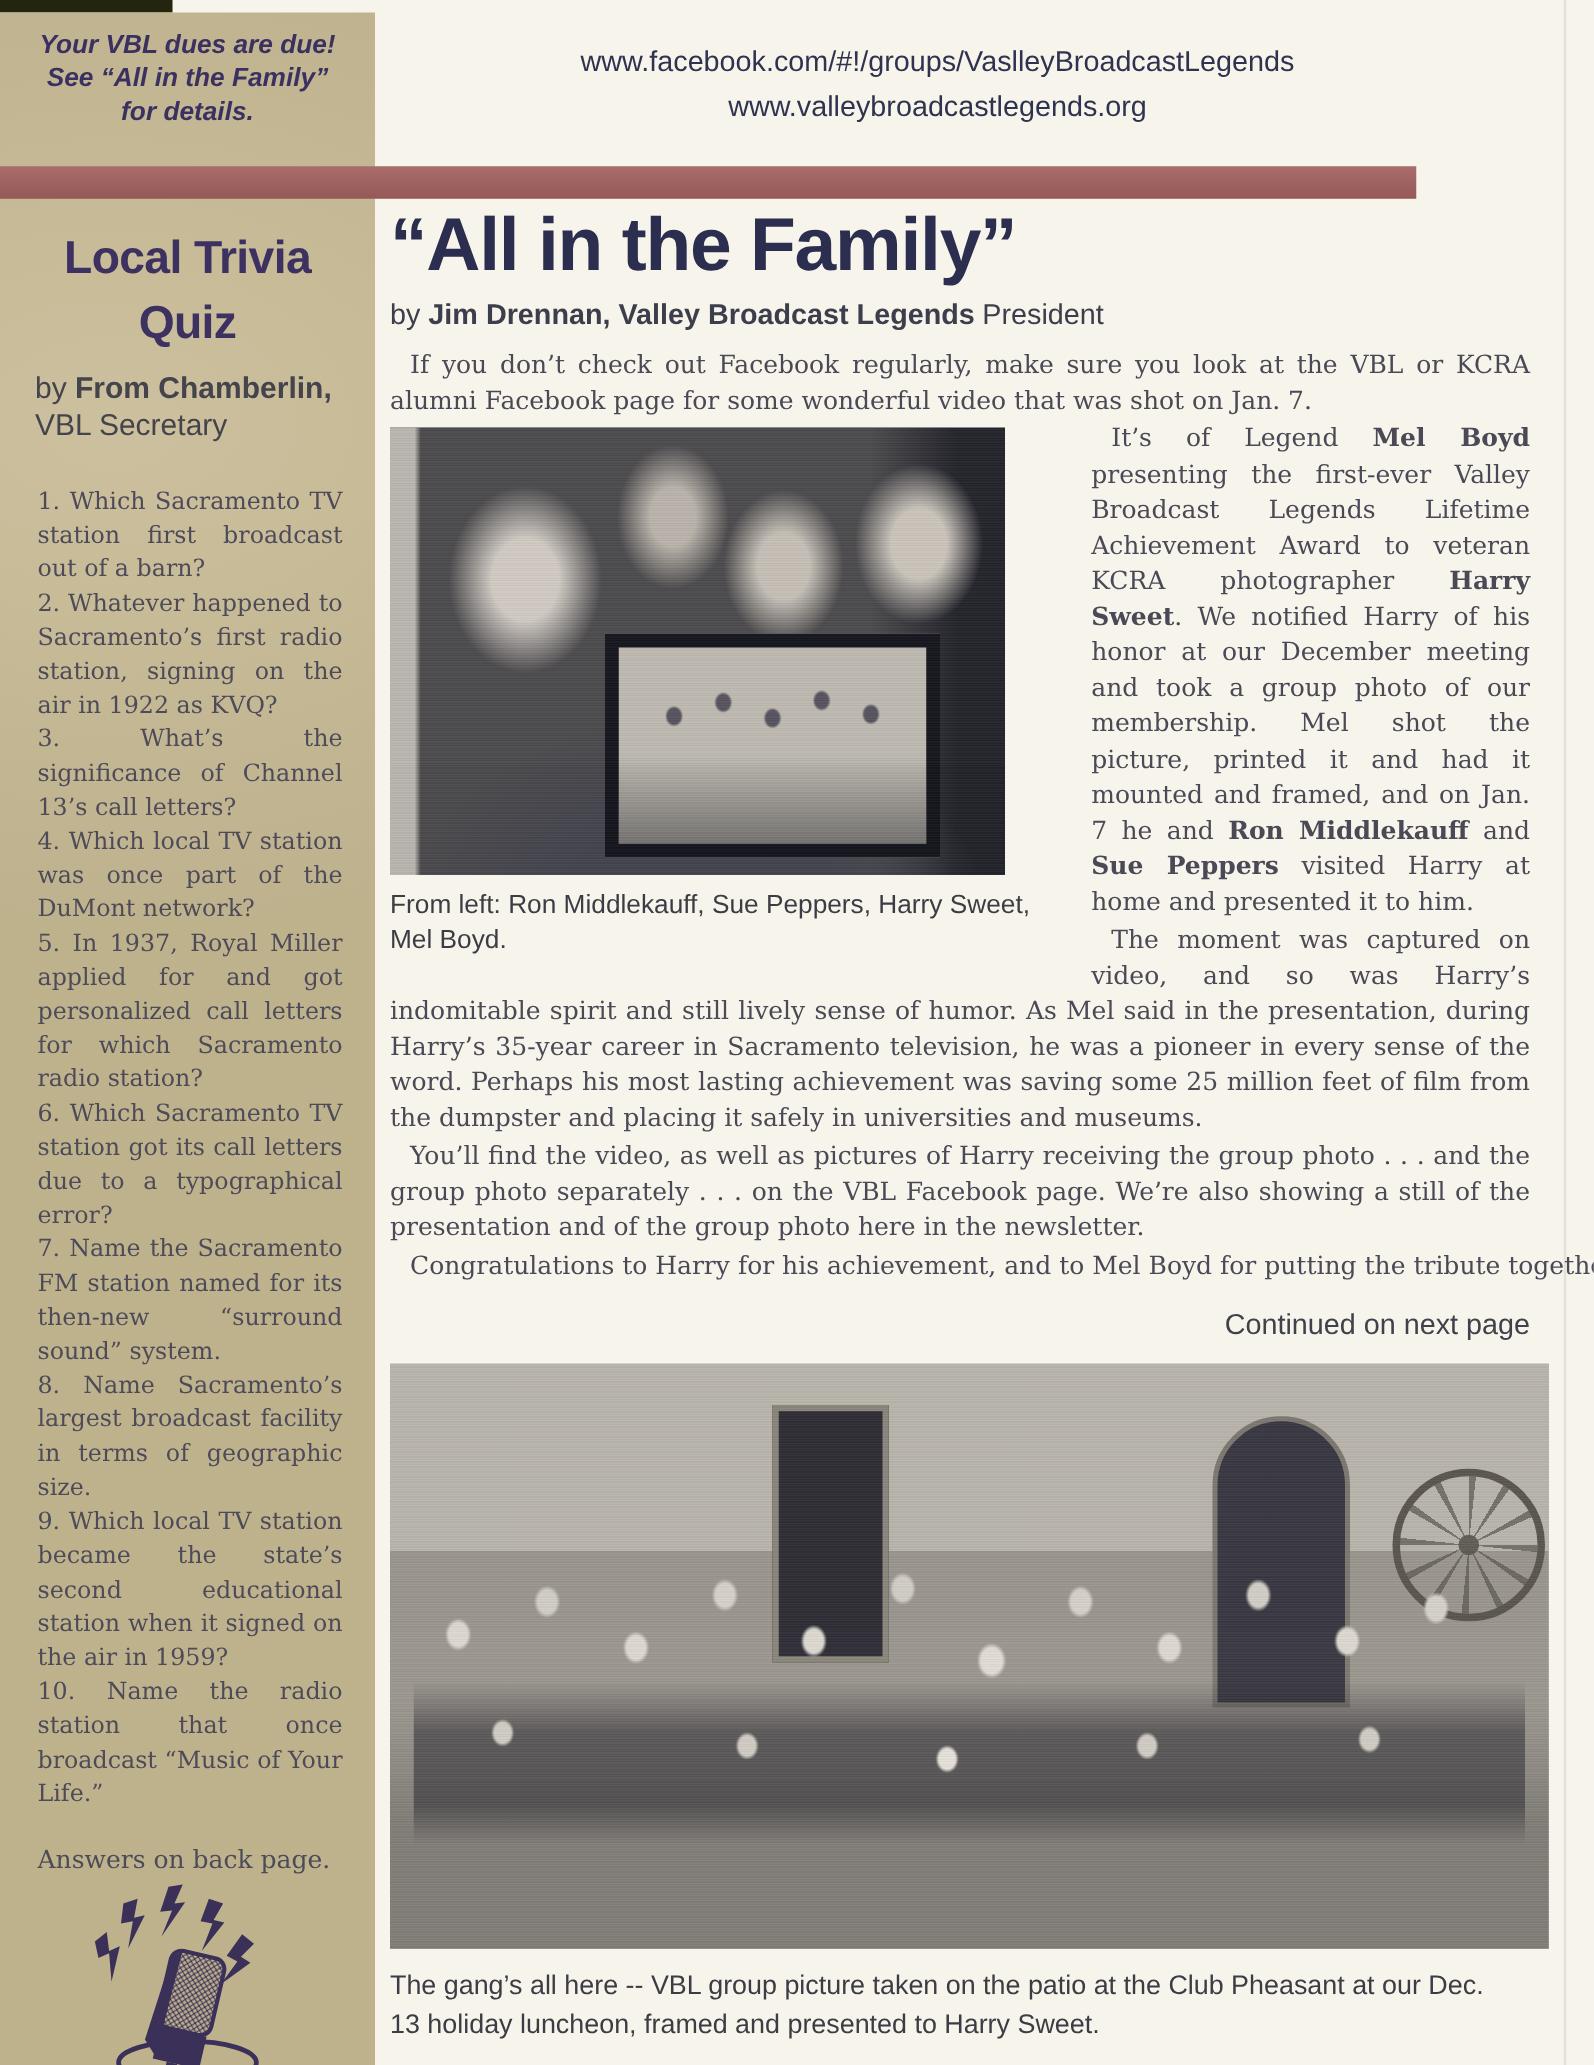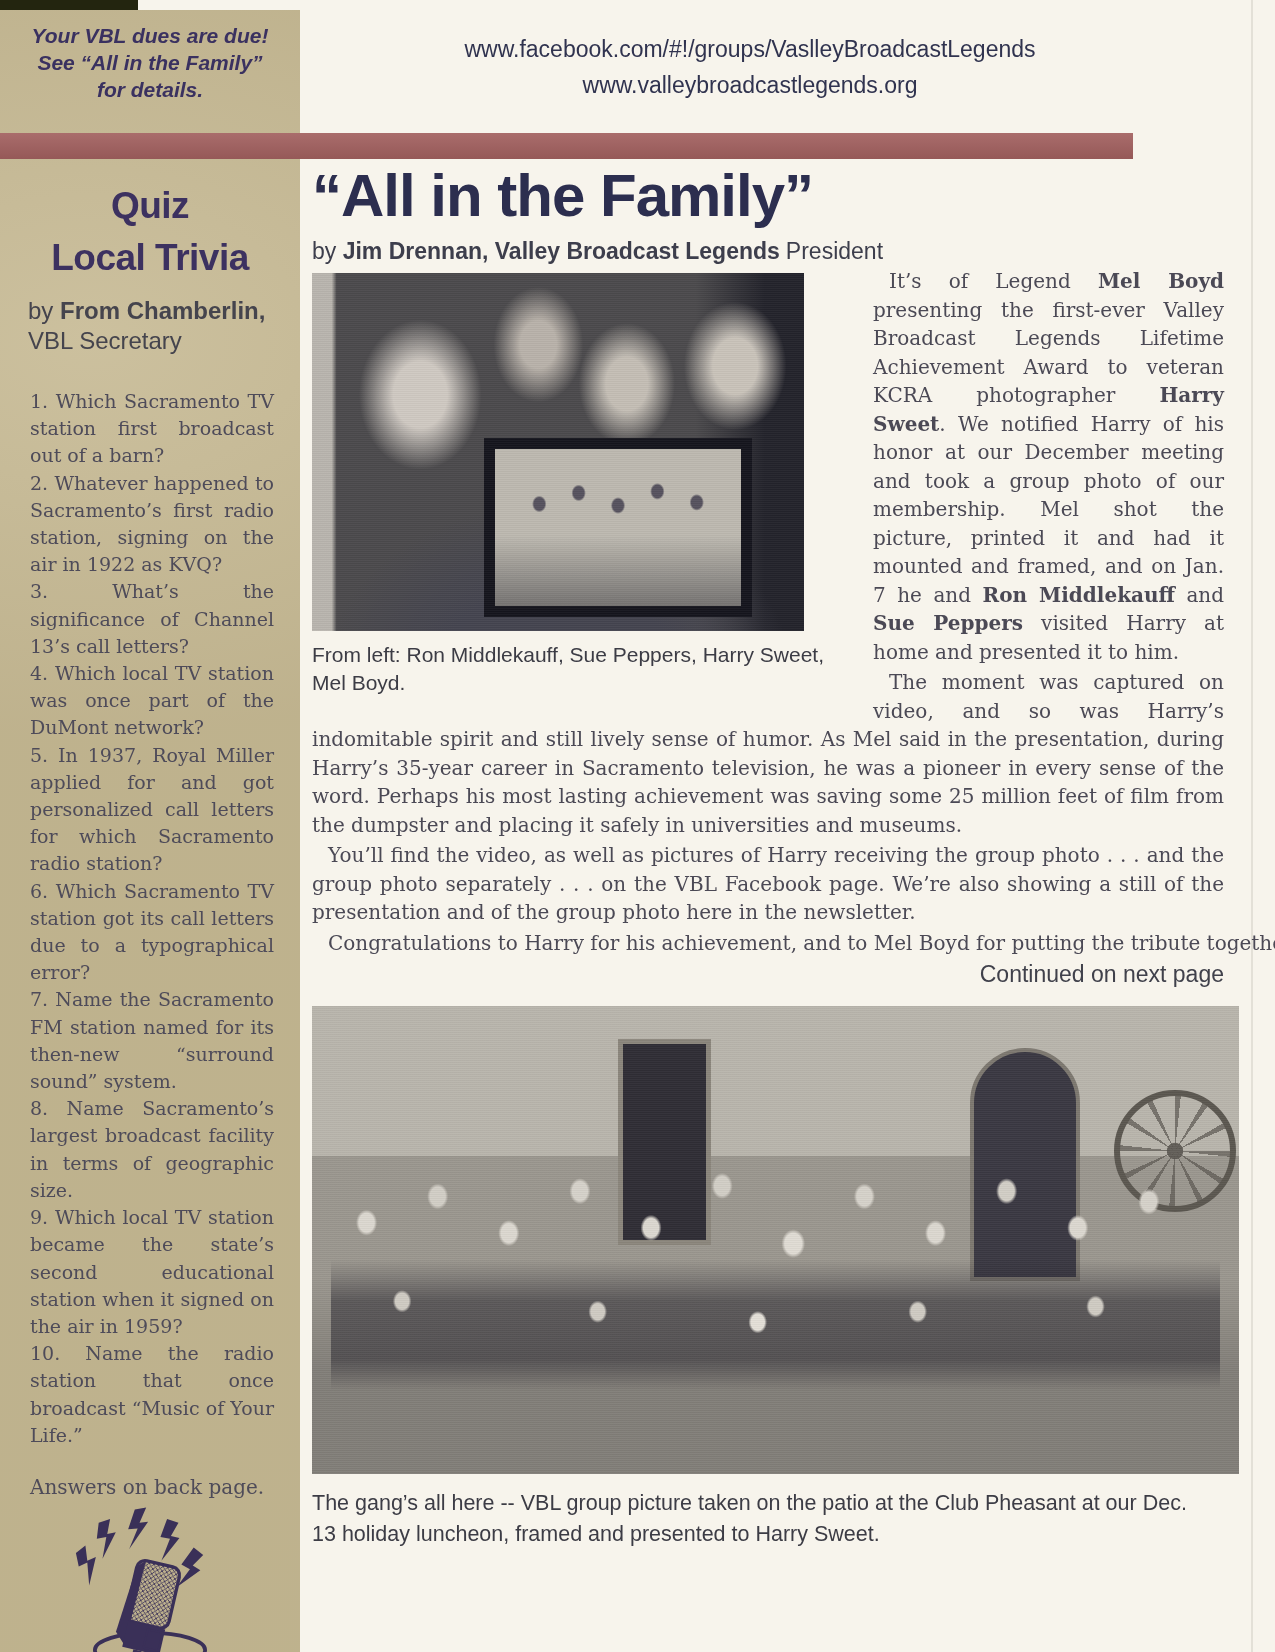--- a/index.html
+++ b/index.html
@@ -66,21 +66,21 @@
   .article-byline .role{margin-left:6px;}
   .serif-p{
     margin:0;font-family:"DejaVu Serif",serif;
     font-size:20px;line-height:28.5px;color:#4b4955;
     text-align:justify;text-indent:16px;
   }
   .serif-p .bold{font-weight:bold;}
   .p1{margin-top:12px;}
   .p-after{margin-top:2px;}
   .p5{white-space:nowrap;text-align:left;}
-  .continued{margin-top:4px;text-align:right;font-size:23px;color:#40414b;}
+  .continued{margin-top:20px;text-align:right;font-size:23px;color:#40414b;}
 
   
   .photo1-block{float:left;width:541px;margin:8px 20px 10px 0;}
   .photo1{
     width:492px;height:358px;position:relative;overflow:hidden;
     background-color:#23232b;
     background-image:
       linear-gradient(90deg,rgba(222,217,207,.75) 0 4%,rgba(222,217,207,0) 5%),
       radial-gradient(90px 110px at 22% 34%,#cfc9c2 0 30%,rgba(207,201,194,0) 68%),
       radial-gradient(70px 90px at 46% 20%,#b9b2aa 0 26%,rgba(185,178,170,0) 64%),
@@ -157,22 +157,22 @@
   <div class="header-url1">www.facebook.com/#!/groups/VaslleyBroadcastLegends</div>
   <div class="header-url2">www.valleybroadcastlegends.org</div>
 </div>
 
 <div class="maroon-bar"></div>
 
 <div class="sidebar">
   <div class="dues-box">Your VBL dues are due! See “All in the Family” for details.</div>
 
   <div class="trivia-title">
+    <div>Local Trivia</div>
     <div>Quiz</div>
-    <div>Local Trivia</div>
   </div>
 
   <div class="trivia-byline">
     <div><span>by </span><span class="bold">From Chamberlin,</span></div>
     <div>VBL Secretary</div>
   </div>
 
   <div class="questions">
     <p class="q">1. Which Sacramento TV station first broadcast out of a barn?</p>
     <p class="q">2. Whatever happened to Sacramento’s first radio station, signing on the air in 1922 as KVQ?</p>
@@ -215,20 +215,21 @@
   </div>
 </div>
 
 <div class="article">
   <h1 class="headline">“All in the Family”</h1>
 
   <div class="article-byline">
     <span>by </span><span class="bold">Jim Drennan, Valley Broadcast Legends</span><span class="role">President</span>
   </div>
 
+  <p class="serif-p p1">If you don’t check out Facebook regularly, make sure you look at the VBL or KCRA alumni Facebook page for some wonderful video that was shot on Jan. 7.</p>
 
   <div class="photo1-block">
     <div class="photo1">
       <div class="framed-photo"></div>
       <div class="photo-grain"></div>
     </div>
     <div class="photo1-caption">From left: Ron Middlekauff, Sue Peppers, Harry Sweet, Mel Boyd.</div>
   </div>
 
   <p class="serif-p p-after"><span>It’s of Legend </span><span class="bold">Mel Boyd</span><span> presenting the first-ever Valley Broadcast Legends Lifetime Achievement Award to veteran KCRA photographer </span><span class="bold">Harry Sweet</span><span>. We notified Harry of his honor at our December meeting and took a group photo of our membership. Mel shot the picture, printed it and had it mounted and framed, and on Jan. 7 he and </span><span class="bold">Ron Middlekauff</span><span> and </span><span class="bold">Sue Peppers</span><span> visited Harry at home and presented it to him.</span></p>

